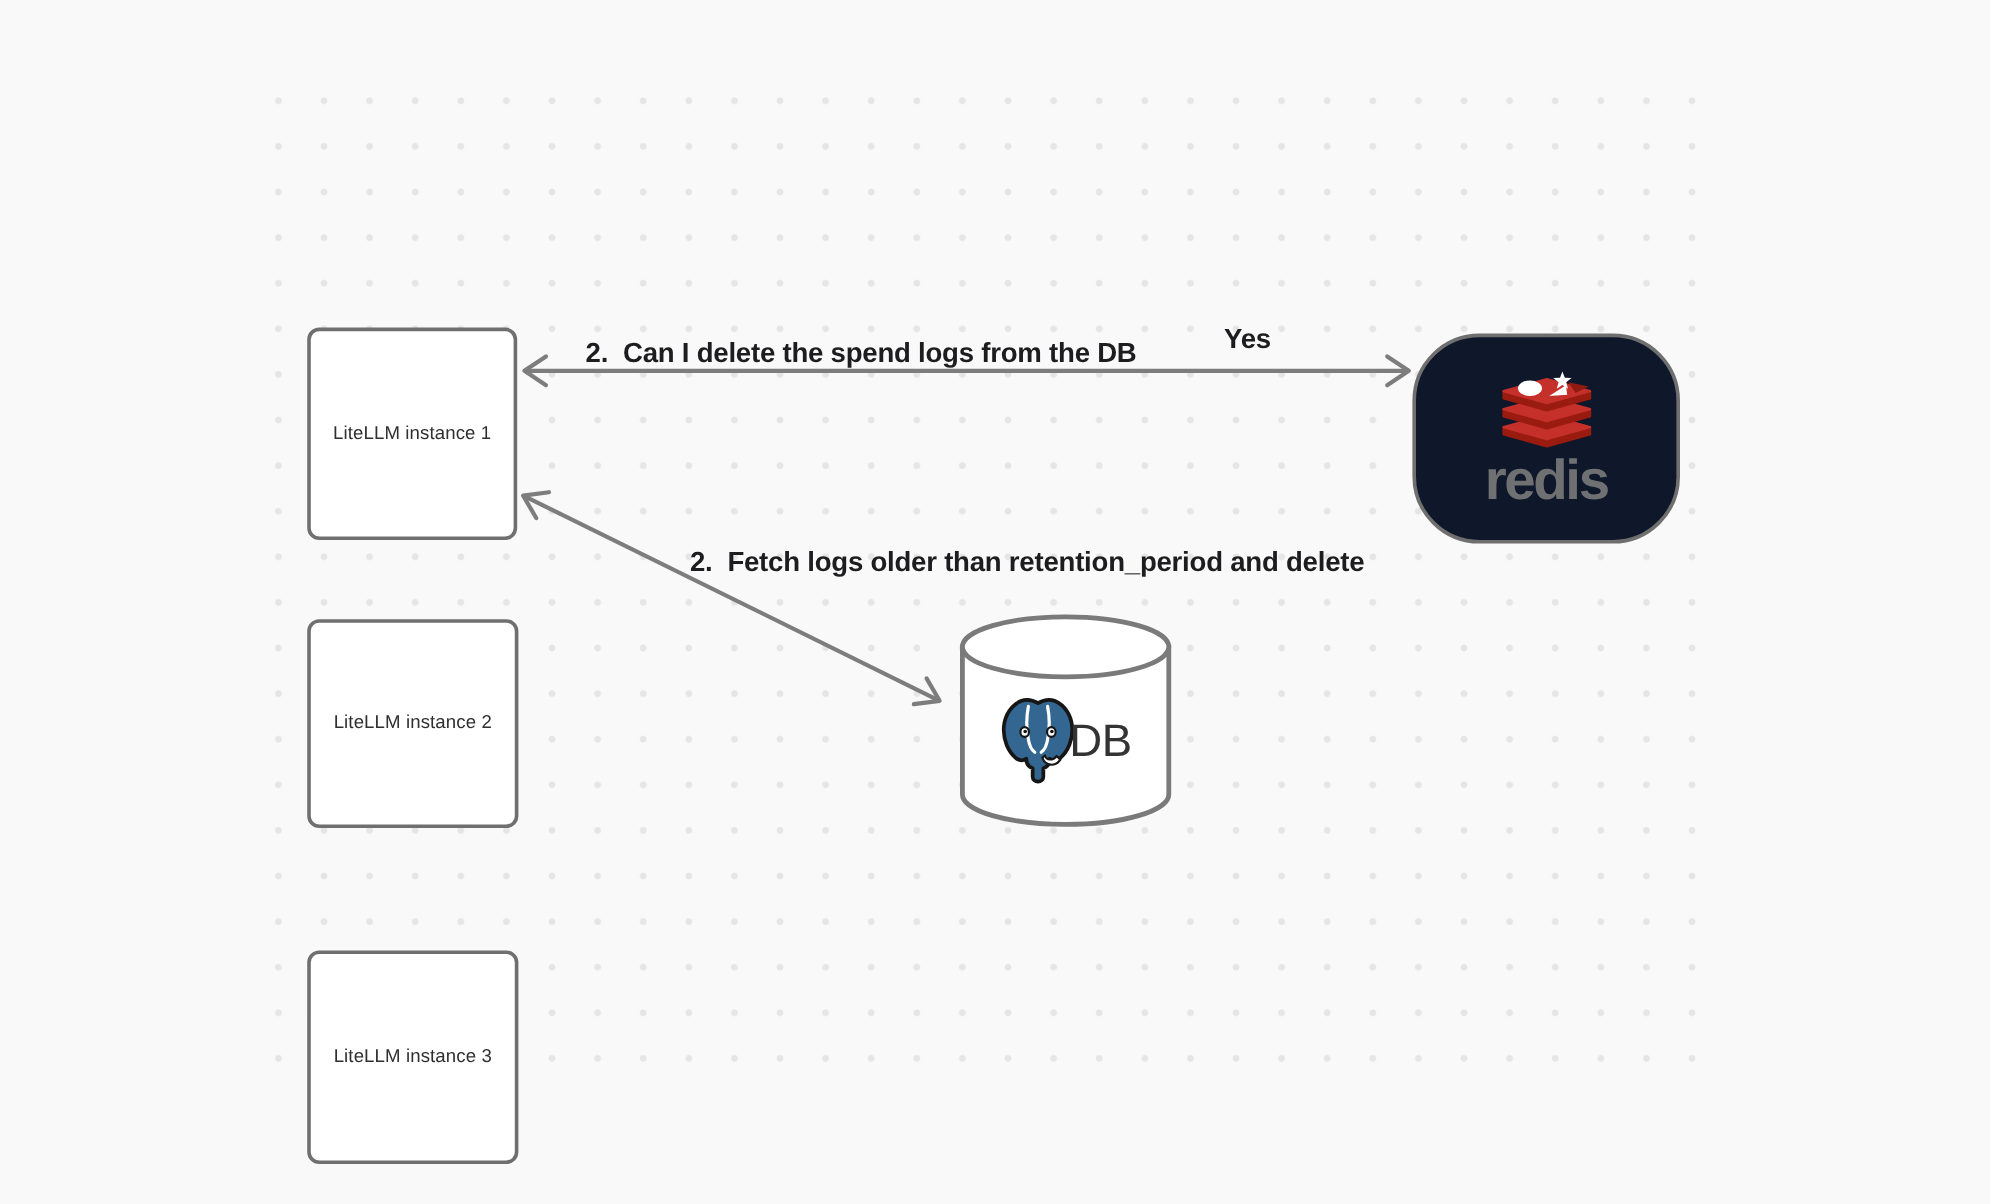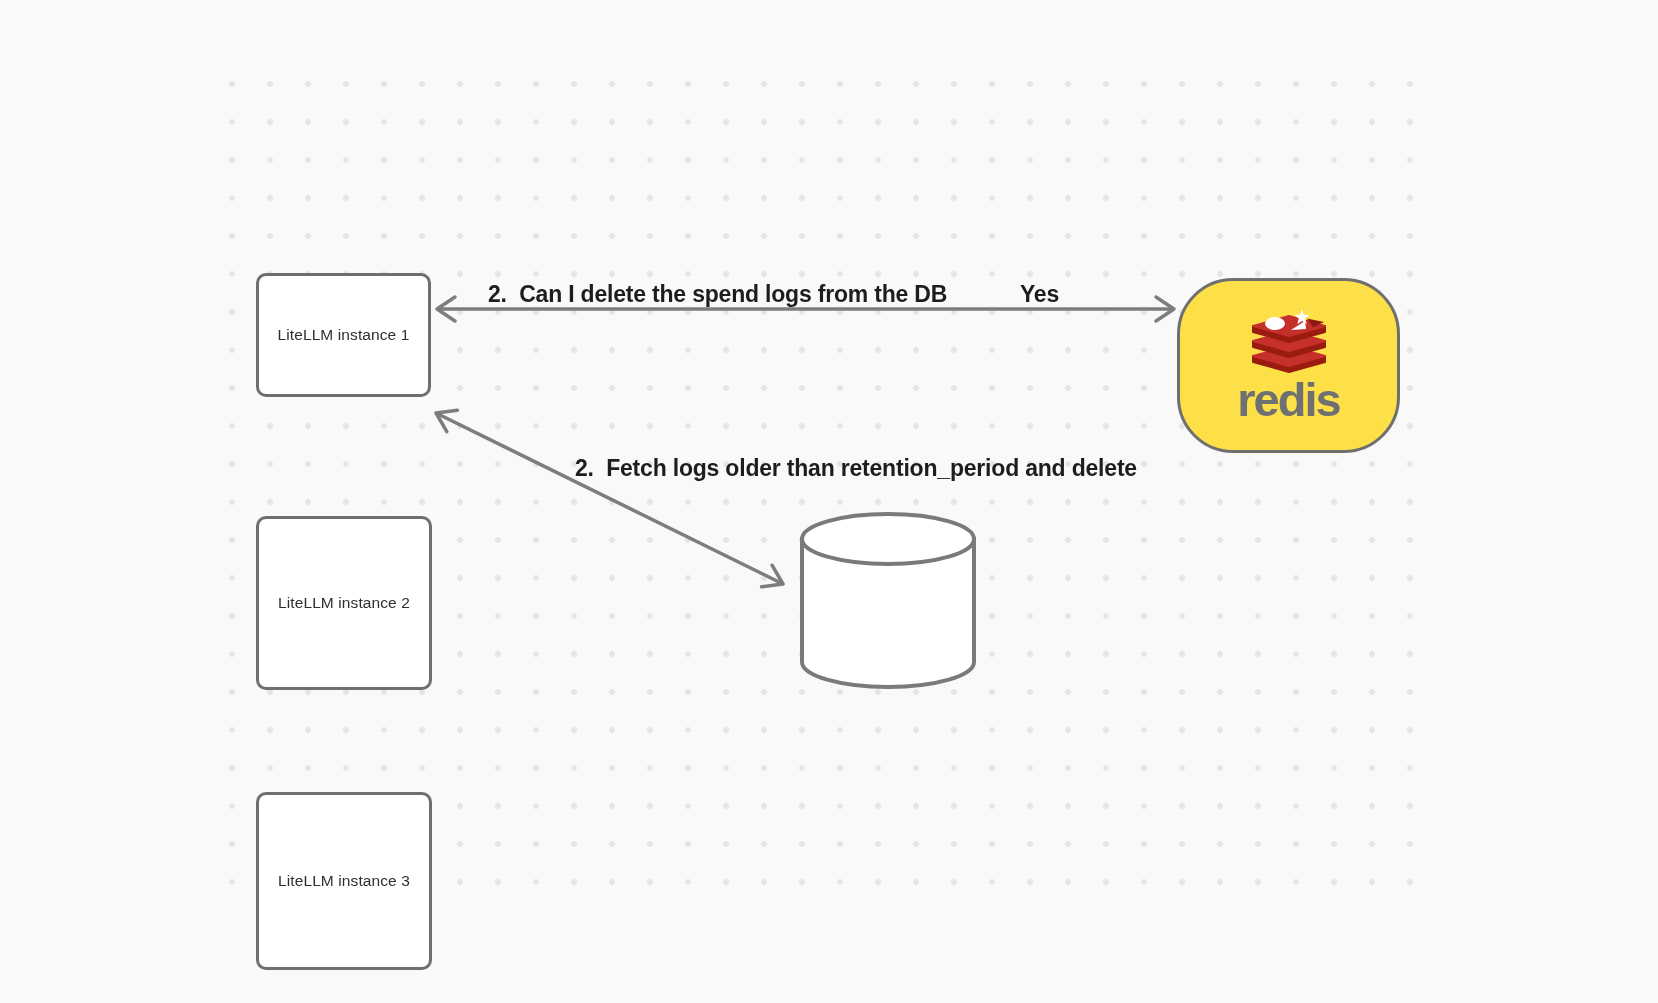--- a/index.html
+++ b/index.html
@@ -31,30 +31,30 @@
     border-radius: 10px;
     display: flex;
     align-items: center;
     justify-content: center;
   }
   .node .lbl {
     font-size: 15.5px;
     color: #2f2f2f;
     letter-spacing: 0.1px;
   }
-  .inst1 { left: 256px; top: 273px; width: 175px; height: 124px; }
+  .inst1 { left: 256px; top: 273px; width: 175px; height: 177px; }
   .inst2 { left: 256px; top: 516px; width: 176px; height: 174px; }
   .inst3 { left: 256px; top: 792px; width: 176px; height: 178px; }
 
   
   .redis-node {
     position: absolute;
     left: 1177px; top: 278px;
     width: 223px; height: 175px;
-    background: #fde047;
+    background: #0f172a;
     border: 3.5px solid #6f6f6f;
     border-radius: 56px;
     display: flex;
     flex-direction: column;
     align-items: center;
     justify-content: center;
     gap: 2px;
   }
   .redis-word {
     font-size: 47px;
@@ -87,21 +87,21 @@
   .ann {
     position: absolute;
     font-size: 23px;
     font-weight: 700;
     color: #1d1d1f;
     letter-spacing: -0.2px;
     line-height: 23px;
     white-space: pre;
   }
   .ann1 { left: 488px; top: 283px; }
-  .ann-yes { left: 1020px; top: 283px; }
+  .ann-yes { left: 1020px; top: 271px; }
   .ann2 { left: 575px; top: 457px; }
 </style>
 </head>
 <body>
 
 <div class="canvas">
 
   <div class="dots"></div>
 
   <svg class="arrows" width="1658" height="1003" viewBox="0 0 1658 1003">
@@ -147,19 +147,34 @@
       </g>
     </svg>
     <div class="redis-word">redis</div>
   </div>
 
   <div class="db-node">
     <svg class="cyl" width="180" height="183" viewBox="0 0 180 183">
       <path d="M4,29 L4,152 A86,25 0 0 0 176,152 L176,29 Z" fill="#ffffff" stroke="#7a7a7a" stroke-width="4"></path>
       <ellipse cx="90" cy="29" rx="86" ry="25" fill="#ffffff" stroke="#7a7a7a" stroke-width="4"></ellipse>
     </svg>
+    <div class="db-content">
+      <svg width="64" height="76" viewBox="0 0 72 84">
+        <path d="M36,6 C31,3 25,2 20,4 C11,8 5,17 4,28 C3,40 8,52 16,58 C19,60 23,60 25,58
+                 C25,63 28,66 31,67 L31,75 C31,81 41,81 41,75 L41,67 C44,66 47,63 47,58
+                 C49,60 53,60 56,58 C64,52 69,40 68,28 C67,17 61,8 52,4 C47,2 41,3 36,6 Z" fill="#336791" stroke="#161616" stroke-width="3.5" stroke-linejoin="round"></path>
+        <path d="M27,9 C25,19 25,30 27,40 C28,46 30,50 33,52" fill="none" stroke="#ffffff" stroke-width="3" stroke-linecap="round"></path>
+        <path d="M45,9 C47,19 47,30 45,40 C44,46 42,50 39,52" fill="none" stroke="#ffffff" stroke-width="3" stroke-linecap="round"></path>
+        <ellipse cx="23.5" cy="33" rx="4" ry="4.6" fill="#ffffff" stroke="#161616" stroke-width="2"></ellipse>
+        <circle cx="24" cy="32.5" r="1.7" fill="#161616"></circle>
+        <ellipse cx="48.5" cy="33" rx="4" ry="4.6" fill="#ffffff" stroke="#161616" stroke-width="2"></ellipse>
+        <circle cx="49" cy="32.5" r="1.7" fill="#161616"></circle>
+        <path d="M40,57 C43,65 52,66 57,59 L53.5,55.5 C50,60 44,60 42.5,55 Z" fill="#ffffff" stroke="#161616" stroke-width="2" stroke-linejoin="round"></path>
+      </svg>
+      <span class="db-text">DB</span>
+    </div>
   </div>
 
   <div class="ann ann1">2.  Can I delete the spend logs from the DB</div>
   <div class="ann ann-yes">Yes</div>
   <div class="ann ann2">2.  Fetch logs older than retention_period and delete</div>
 
 </div>
 
 </body></html>

